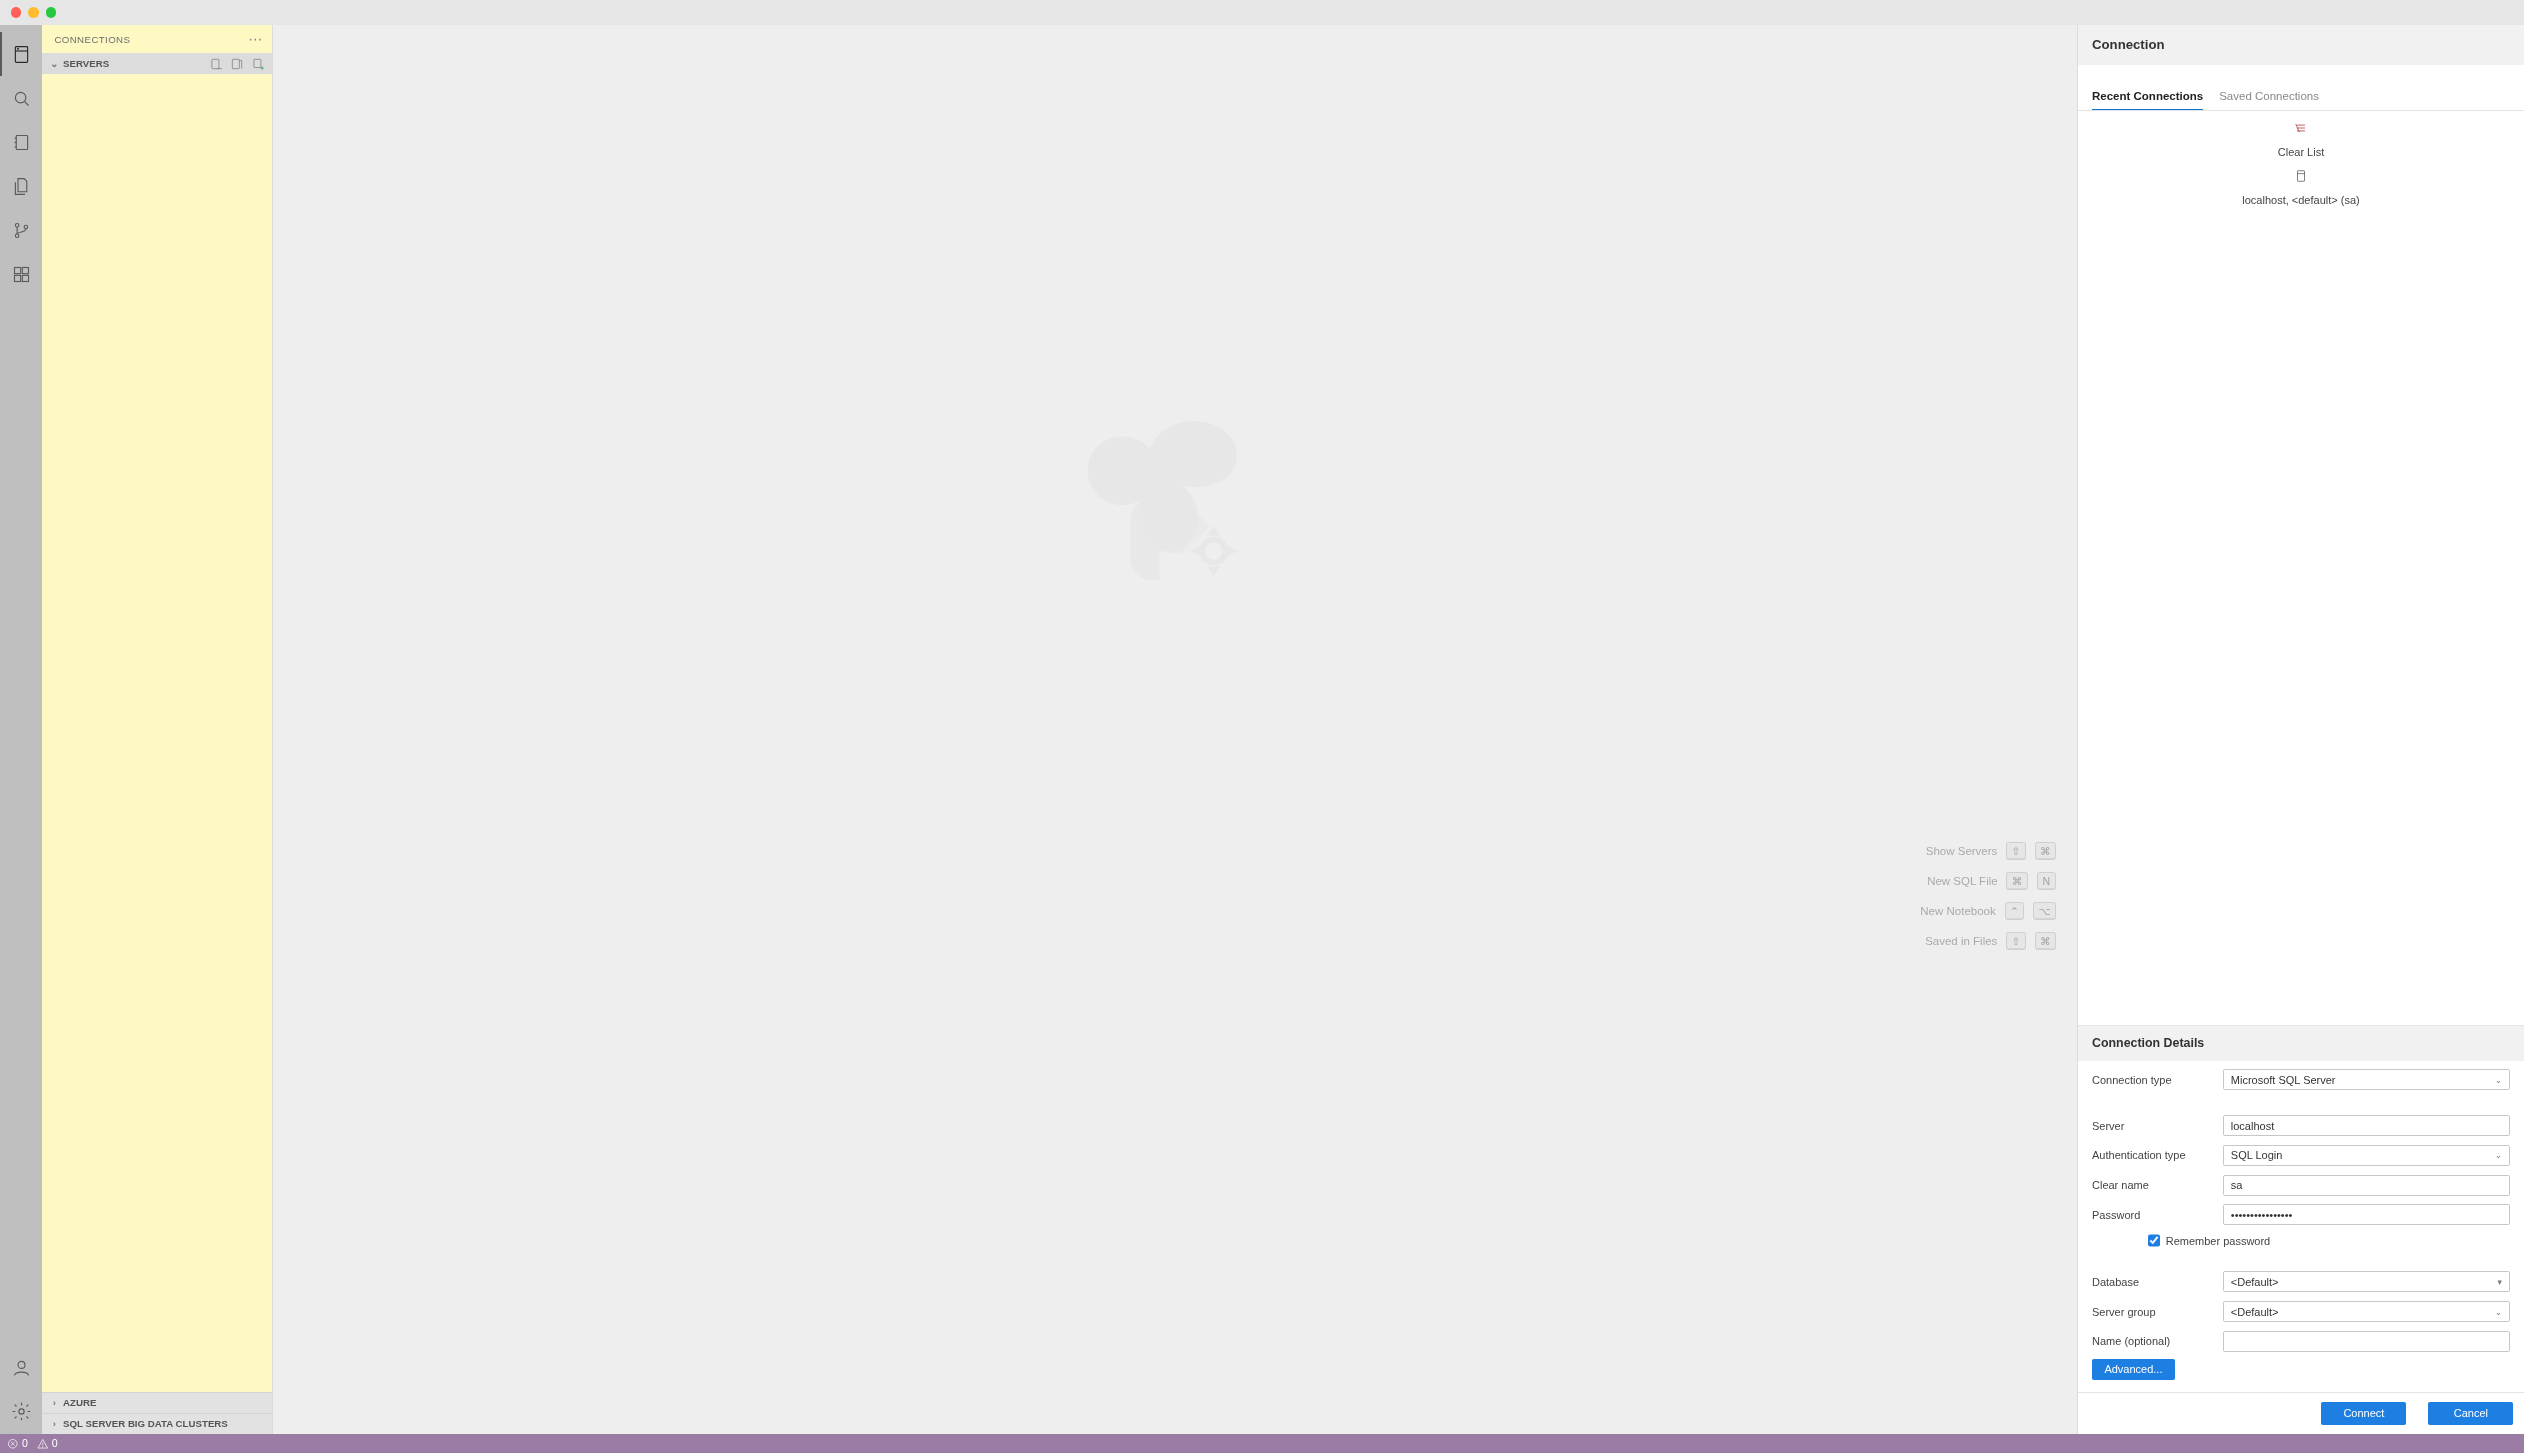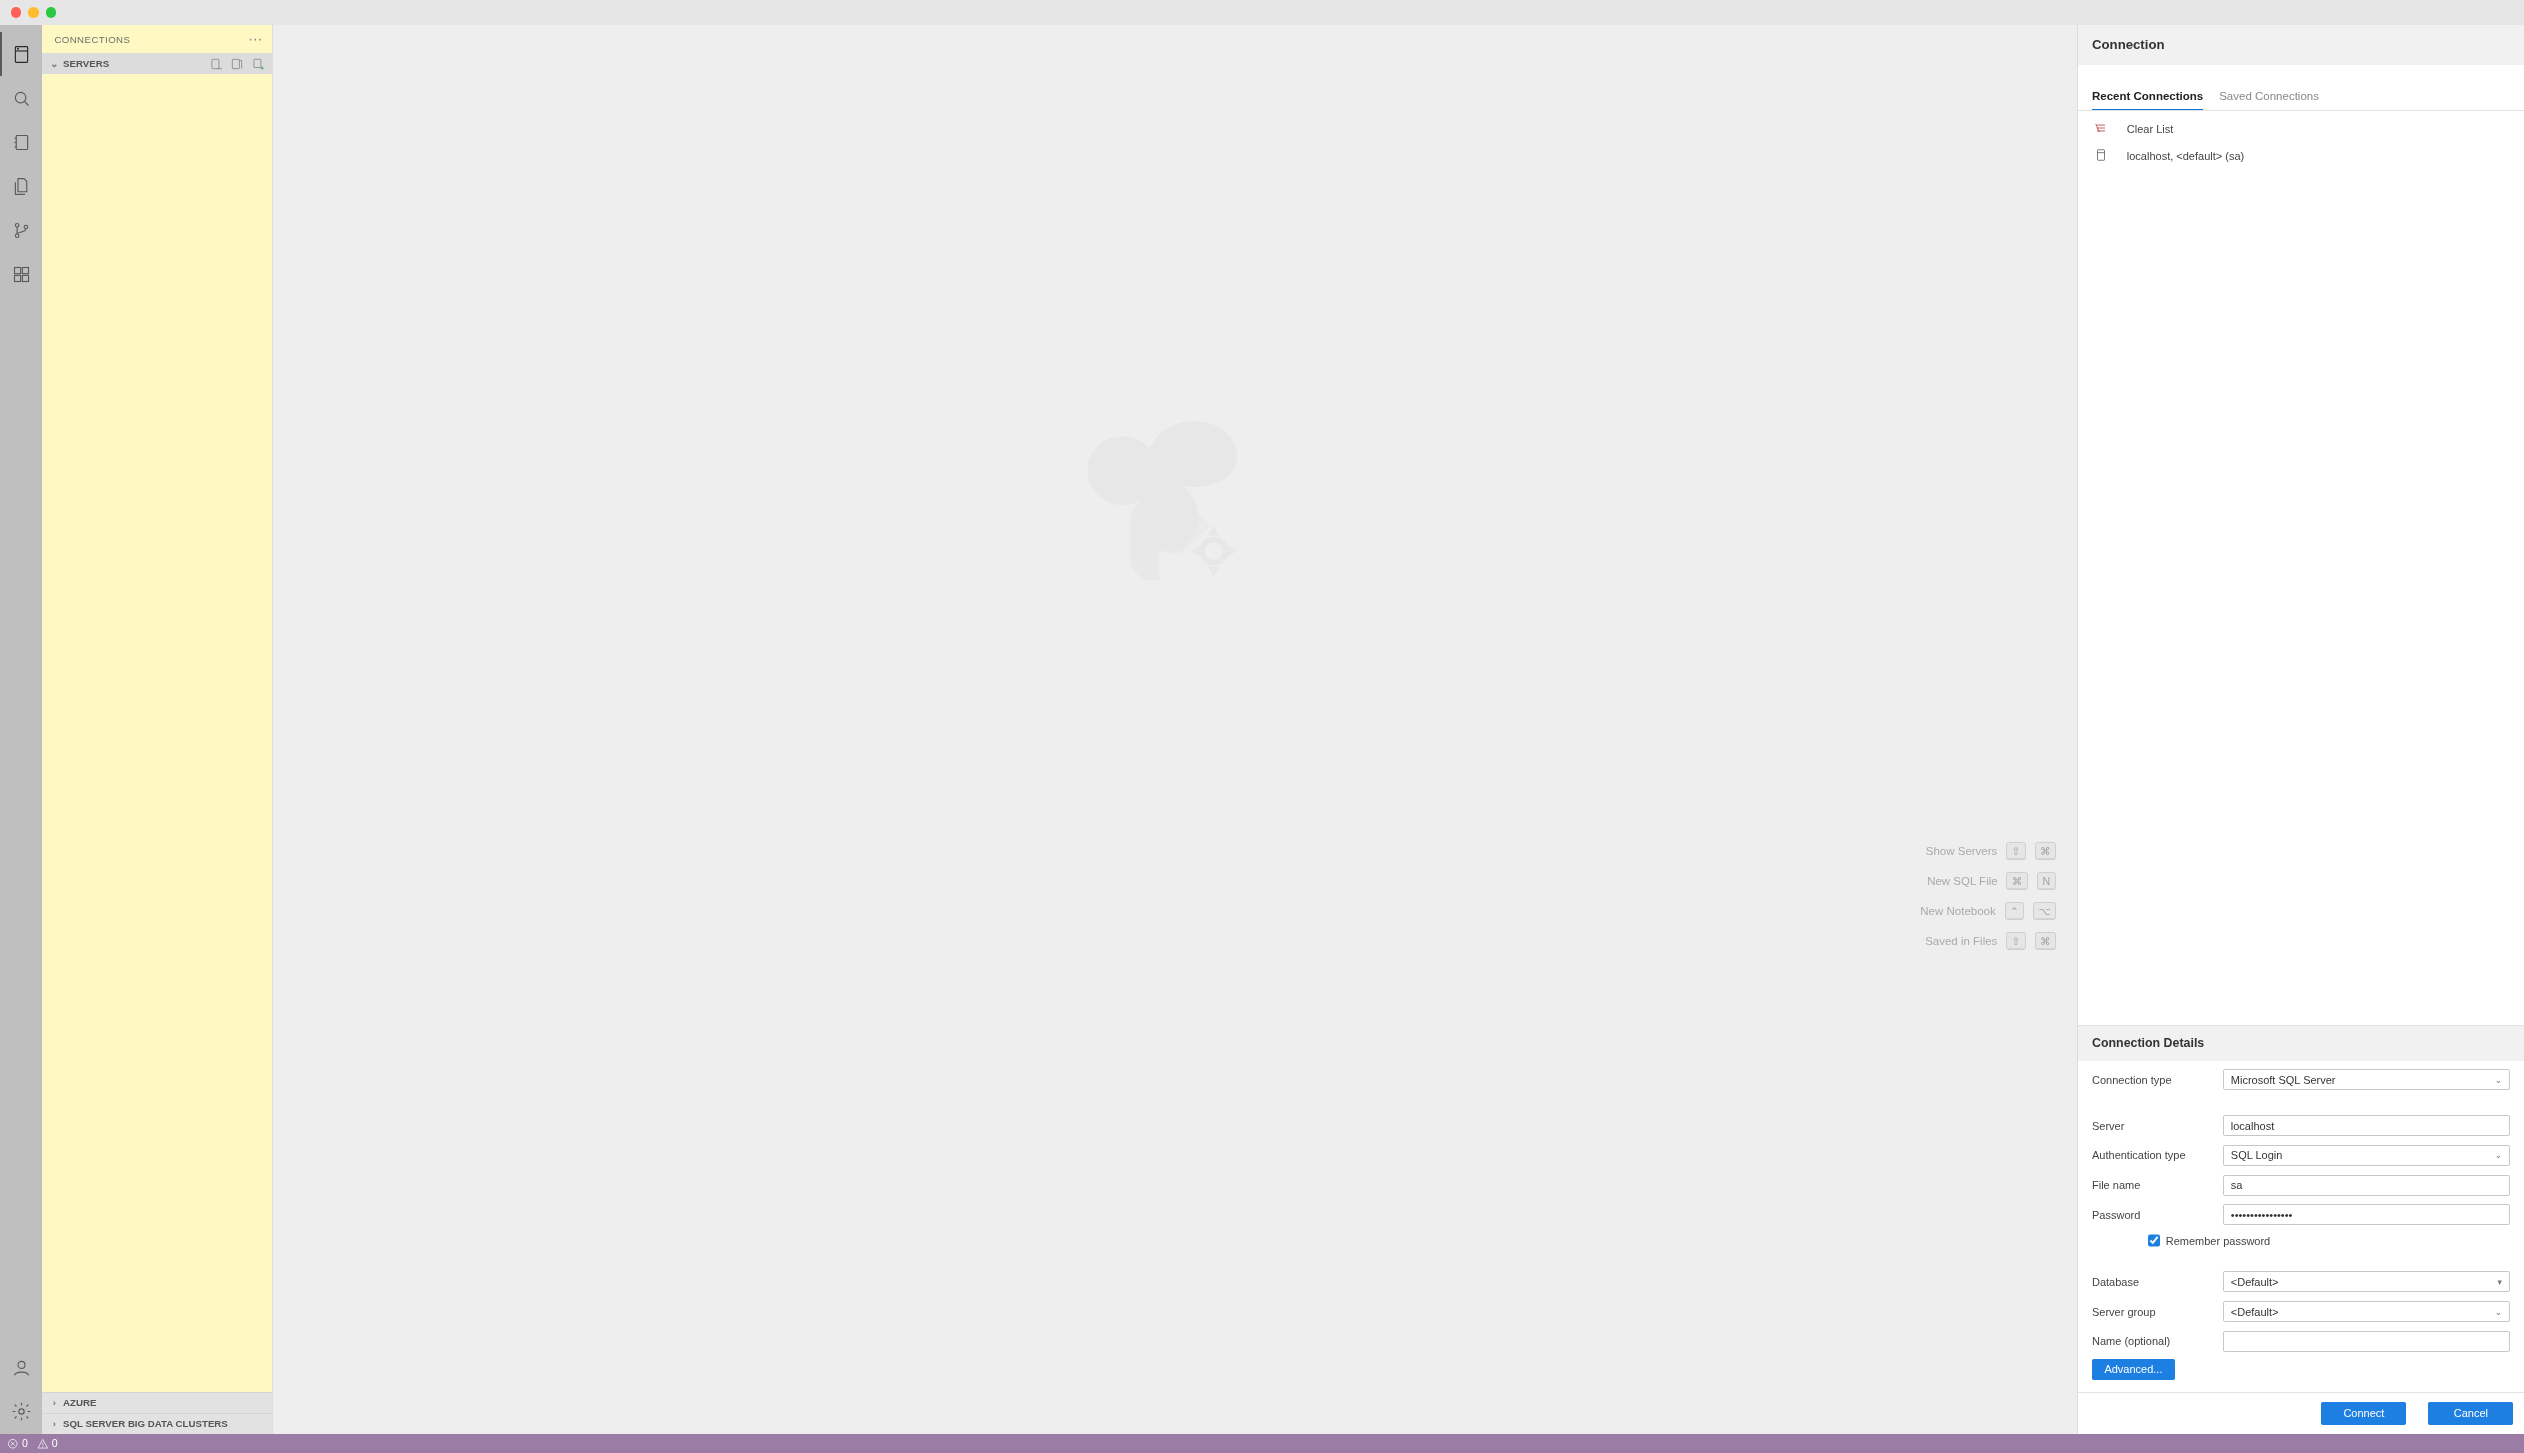--- a/index.html
+++ b/index.html
@@ -44,21 +44,21 @@
 .qa-row { display: flex; align-items: center; gap: 8.8px; color: #aaaaaa; font-size: 11.5px; }
 .key { display: inline-flex; align-items: center; justify-content: center; min-width: 19.4px; height: 17.7px; padding: 0 4.4px; border: 0.9px solid #cfcfcf; border-radius: 2.6px; background: #e6e6e6; color: #a2a2a2; font-size: 10.6px; box-shadow: inset 0 -0.9px 0 #d6d6d6; }
 
 
 .conn-panel { width: 447px; background: #ffffff; display: flex; flex-direction: column; border-left: 0.9px solid #dcdcdc; }
 .conn-title { padding: 12.4px 14px; font-size: 13.2px; font-weight: 600; color: #333; background: #f1f1f1; }
 .conn-tabs { display: flex; gap: 16px; padding: 25px 14px 0 14px; border-bottom: 0.9px solid #e4e4e4; }
 .conn-tab { font-size: 11.5px; padding-bottom: 7px; color: #888; cursor: pointer; }
 .conn-tab.active { color: #222; font-weight: 600; border-bottom: 1.8px solid #0e72d2; }
 .recent-list { padding: 5.3px 8.8px; }
-.recent-item { display: flex; align-items: center; gap: 19px; padding: 5.3px 7px; font-size: 11px; color: #444; cursor: pointer; border-radius: 2.6px; }
+.recent-item { display: flex; align-items: center; gap: 9px; padding: 5.3px 7px; font-size: 11px; color: #444; cursor: pointer; border-radius: 2.6px; flex-direction: column; }
 .recent-item svg { width: 14px; height: 14px; stroke: #555; fill: none; stroke-width: 1.3; }
 .recent-item .clear-icon svg { stroke: #b03030; }
 
 .conn-details-title { padding: 10.6px 14px; font-size: 12.4px; font-weight: 600; color: #333; background: #f1f1f1; border-top: 0.9px solid #e4e4e4; }
 .conn-form { padding: 8.8px 14px 0 14px; display: flex; flex-direction: column; gap: 8.8px; overflow: auto; }
 .form-row { display: flex; align-items: center; gap: 8.8px; }
 .form-row label { width: 122px; font-size: 11px; color: #444; }
 .form-row .control { flex: 1; position: relative; }
 .form-row input[type=text], .form-row input[type=password], .form-row .select {
   width: 100%; height: 21px; border: 0.9px solid #c7c7c7; border-radius: 1.8px; padding: 0 7px; font-size: 11px; background: #fff; color: #333;
@@ -280,21 +280,21 @@
         <div class="form-row">
           <label>Authentication type</label>
           <div class="control">
             <div class="select">
               <span>SQL Login</span>
               <span class="caret">⌄</span>
             </div>
           </div>
         </div>
         <div class="form-row">
-          <label>File name</label>
+          <label>Clear name</label>
           <div class="control"><input type="text" value="sa" style=""></div>
         </div>
         <div class="form-row">
           <label>Password</label>
           <div class="control"><input type="password" value="••••••••••••••••" style=""></div>
         </div>
         <div class="check-row">
           <input type="checkbox" checked="" style="">
           <span> Remember password</span>
         </div>

